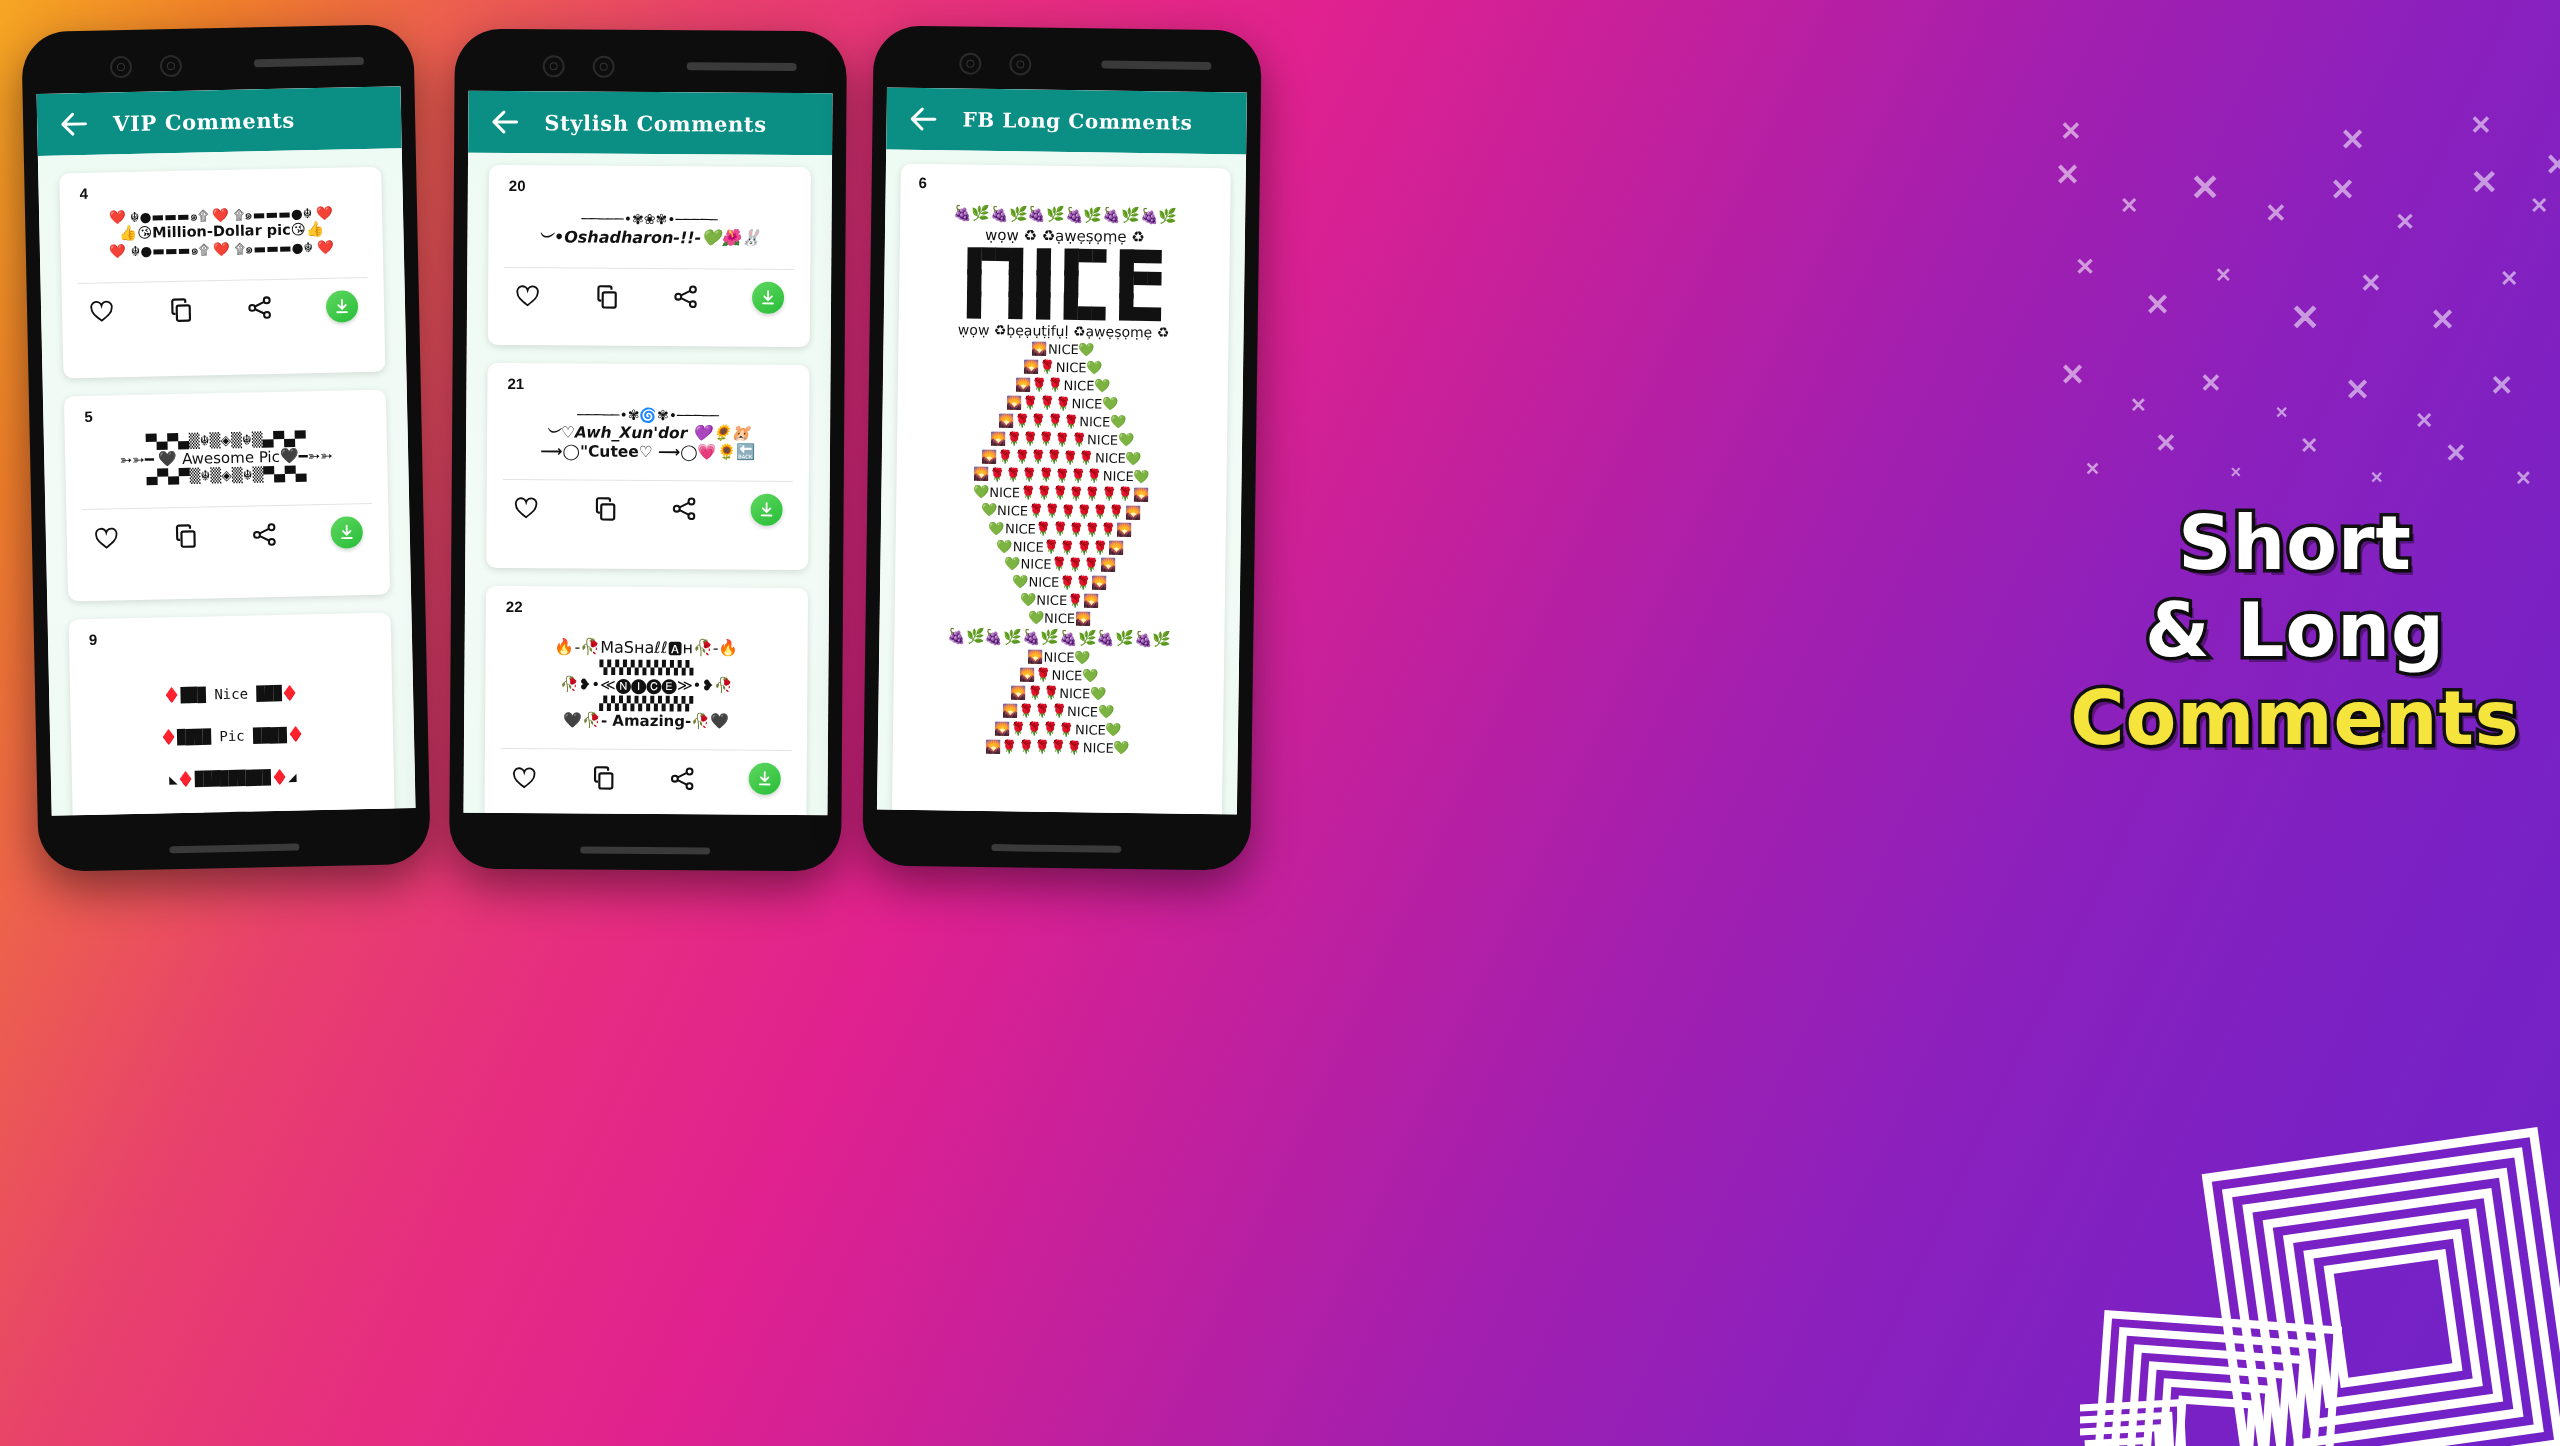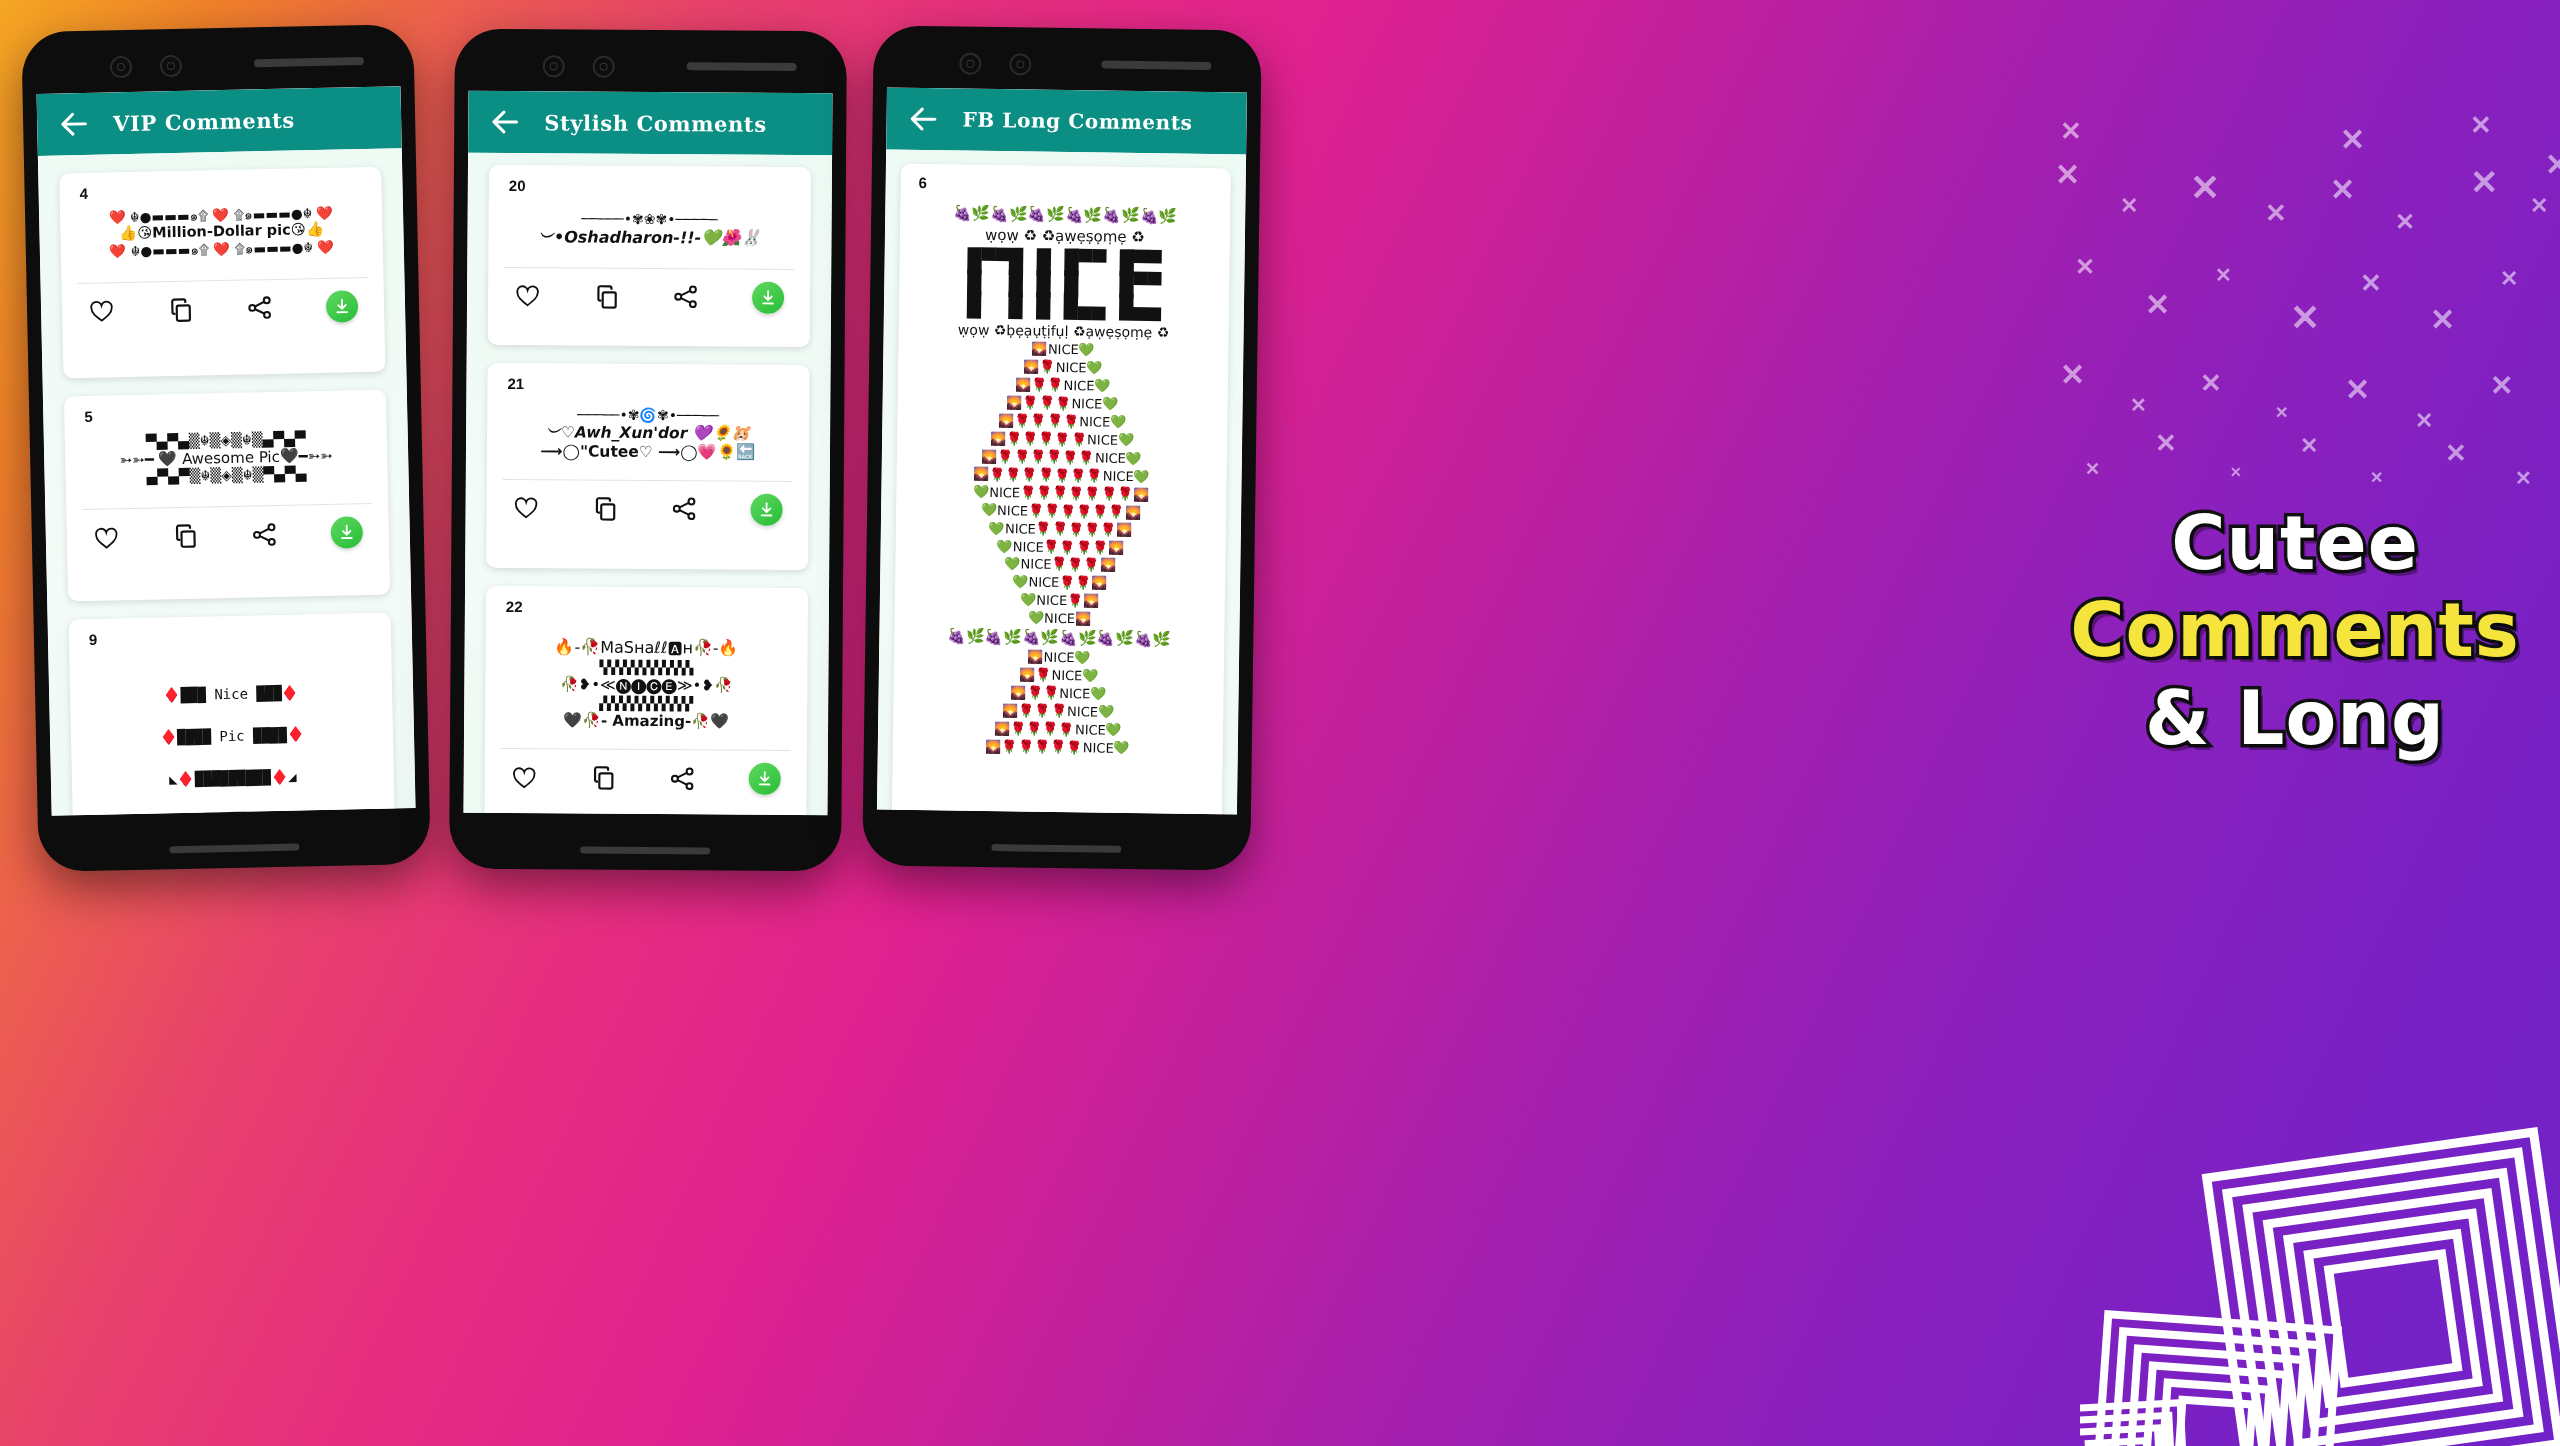--- a/index.html
+++ b/index.html
@@ -154,23 +154,23 @@
   </g>
   <g fill="none" stroke="#ffffff" stroke-width="7" transform="rotate(-3 40 390)">
     <rect x="-25" y="300" width="130" height="130"></rect>
     <rect x="-13" y="312" width="106" height="106"></rect>
     <rect x="-1" y="324" width="82" height="82"></rect>
     <rect x="11" y="336" width="58" height="58"></rect>
   </g>
 </svg>
 
 <div id="promo" style="left:2060px; top:500px; width:470px;">
-  <div class="promo-line" style="font-size:74px; color:#ffffff;">Cutee</div>
+  <div class="promo-line" style="font-size:74px; color:#ffffff;">Short</div>
+  <div class="promo-line" style="font-size:74px; color:#ffffff;">&amp; Long</div>
   <div class="promo-line" style="font-size:74px; color:#f5e43c;">Comments</div>
-  <div class="promo-line" style="font-size:74px; color:#ffffff;">&amp; Long</div>
 </div>
 
 <div class="phone" style="left:30px; top:28px; width:392px; height:840px; transform:rotate(-1.2deg);">
   <div class="phone-topbar">
     <div class="cam" style="left:88px;"></div>
     <div class="cam" style="left:138px;"></div>
     <div class="speaker" style="left:232px; width:110px;"></div>
   </div>
   <div class="phone-inner">
     <div class="appbar" style="height:62px; background:#0b8e84;">

